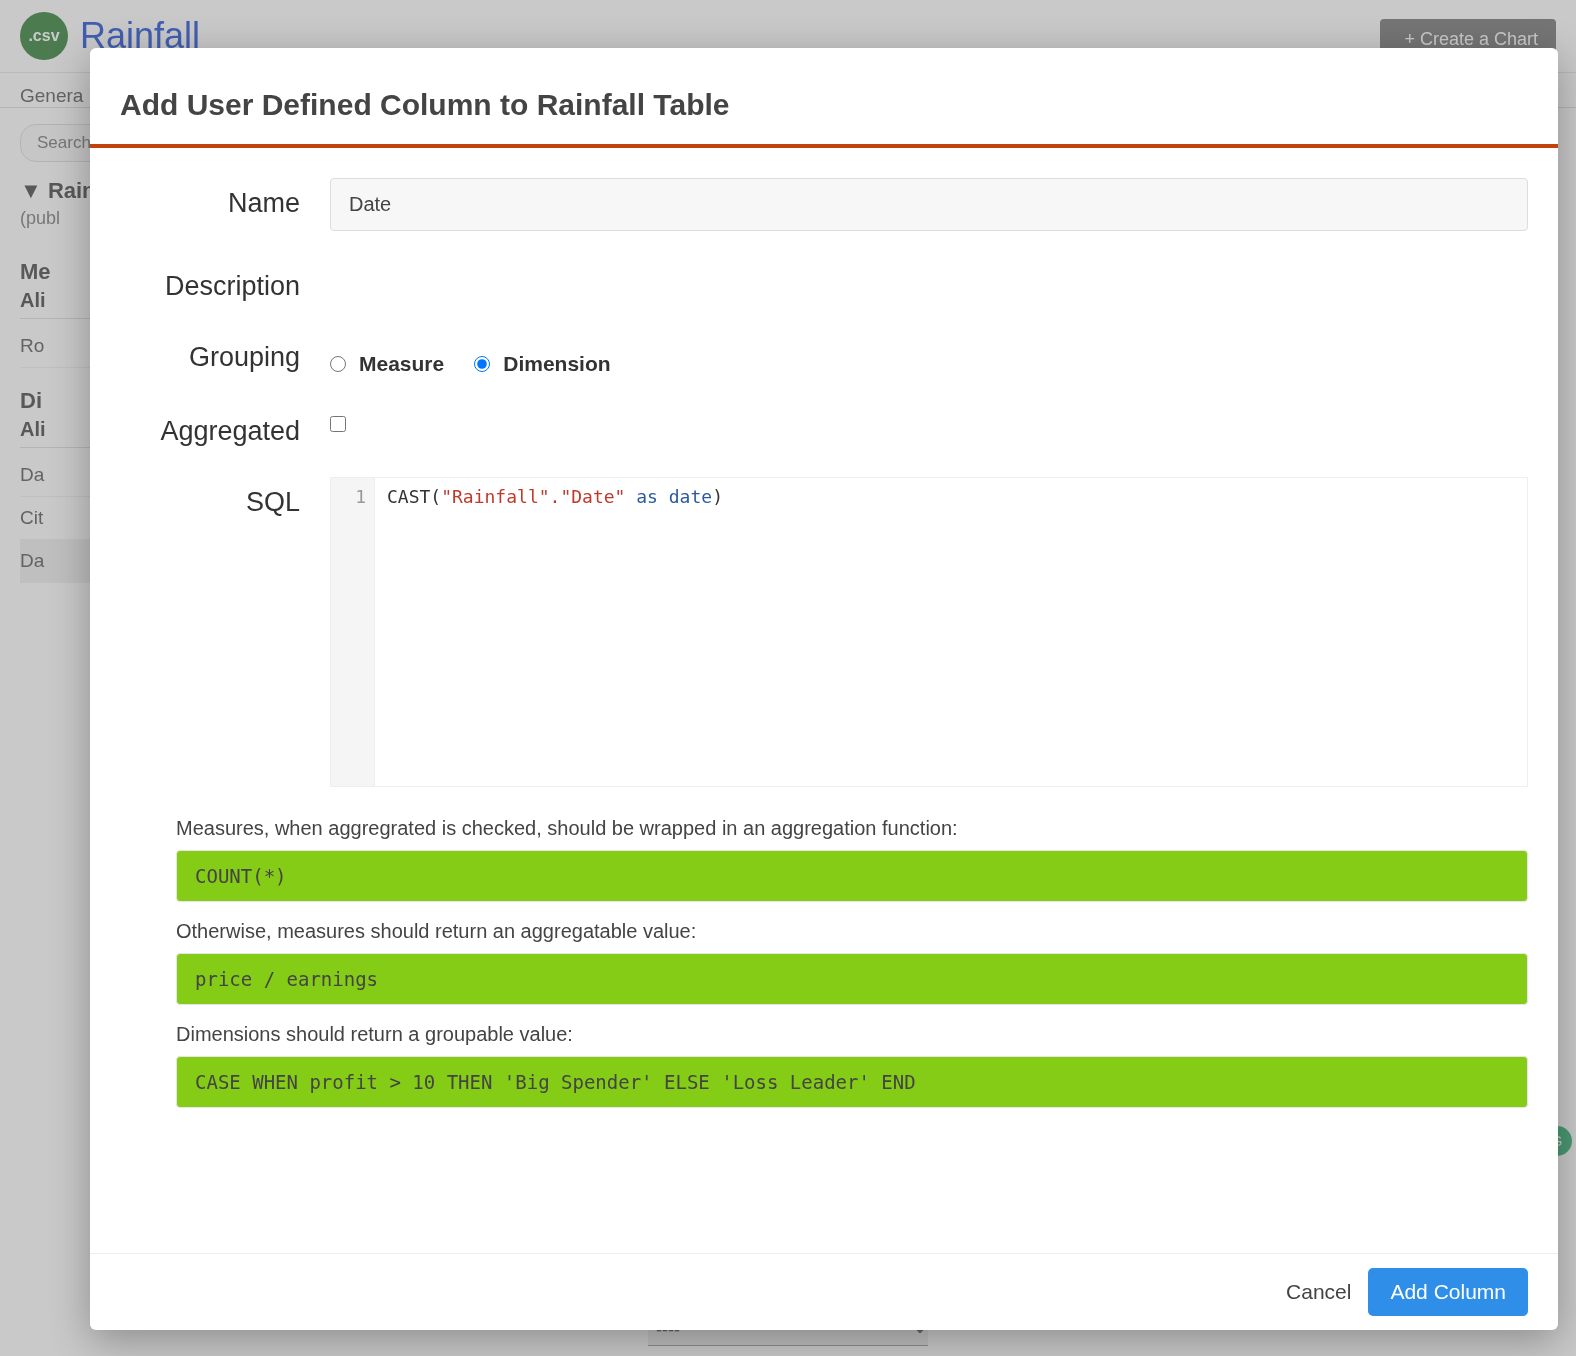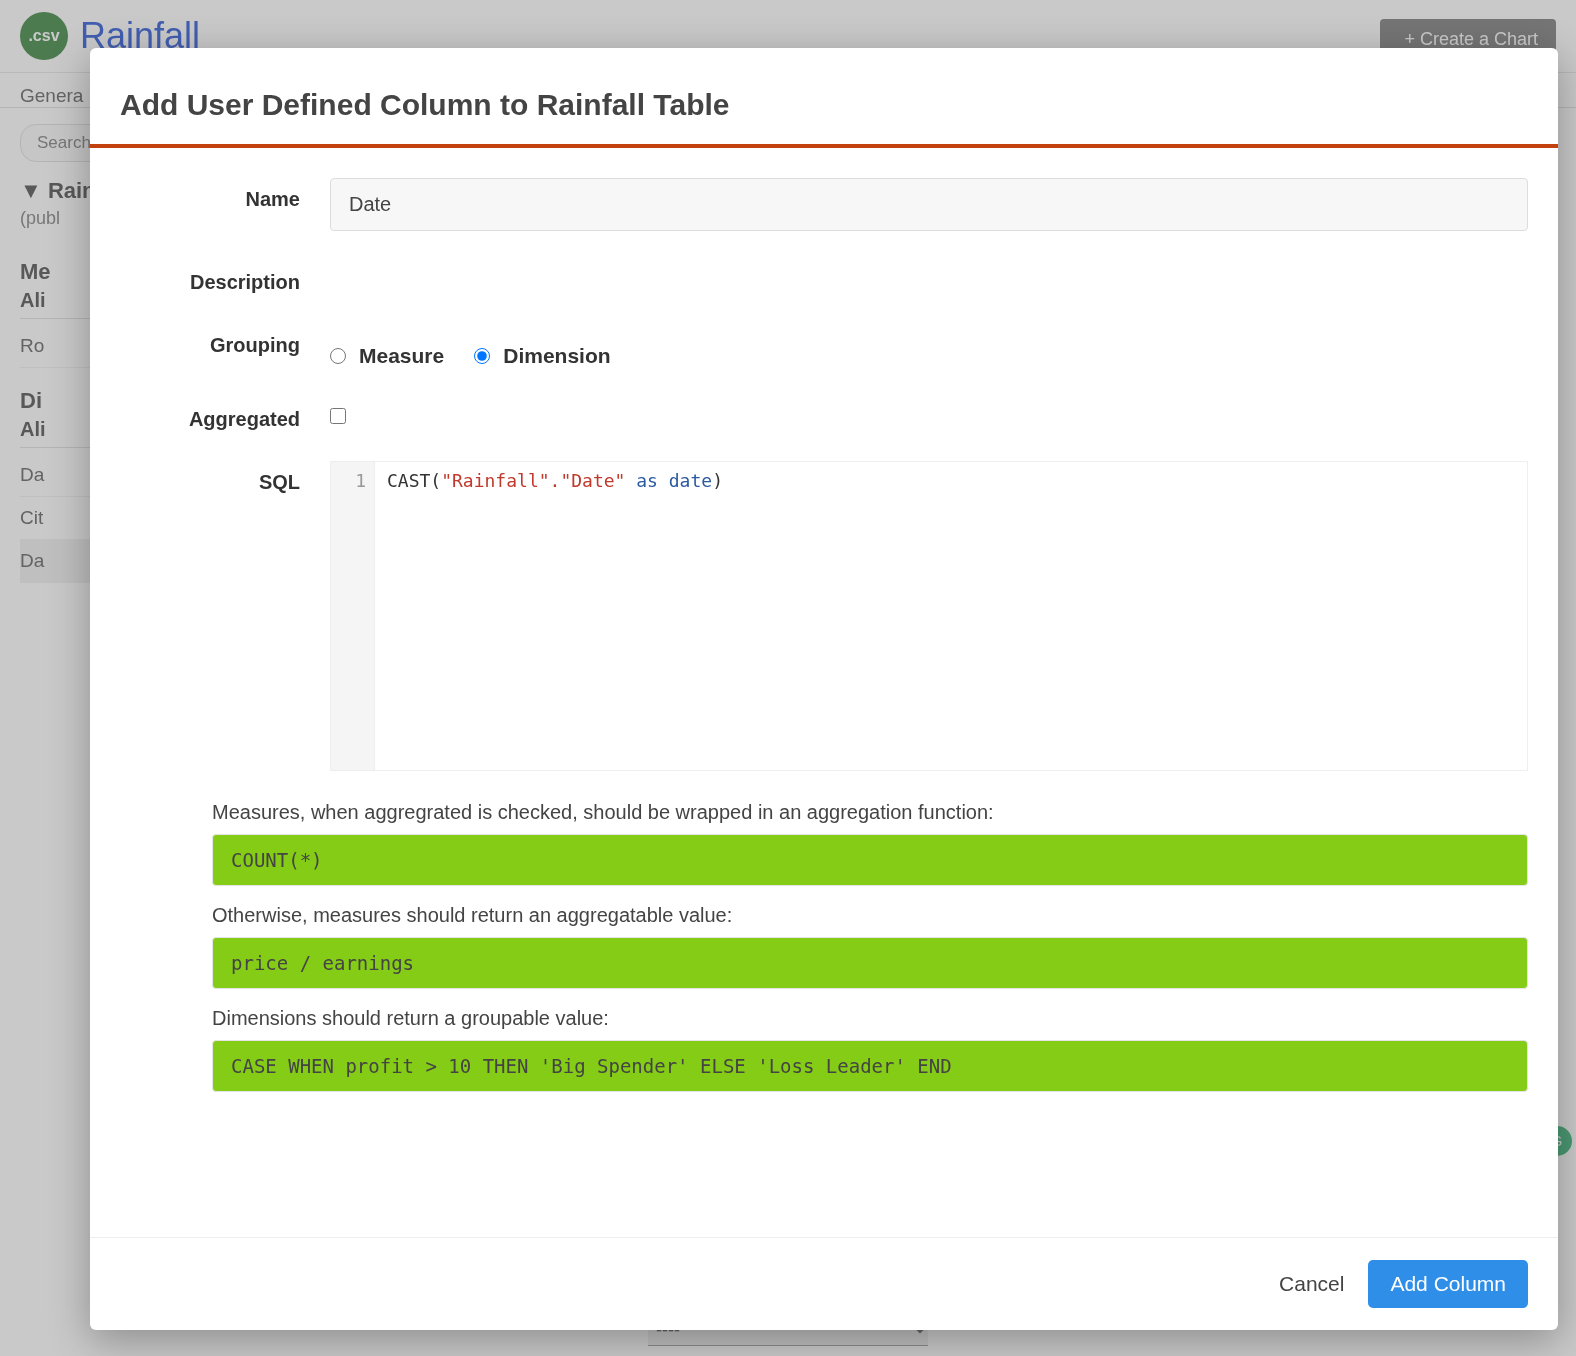--- a/index.html
+++ b/index.html
@@ -158,22 +158,22 @@
 }
 .form-row {
   display: flex;
   margin-bottom: 30px;
   align-items: flex-start;
 }
 .form-label {
   width: 210px;
   text-align: right;
   padding-right: 30px;
-  font-size: 20px;
-  font-weight: 700;
+  font-size: 27px;
+  font-weight: 400;
   color: #333;
   padding-top: 10px;
 }
 .form-field { flex: 1; }
 .text-input {
   width: 100%;
   border: 1px solid #ddd;
   background: #f7f7f7;
   border-radius: 4px;
   padding: 14px 18px;
@@ -209,38 +209,38 @@
 .code-area {
   flex: 1;
   padding: 8px 12px;
   white-space: pre;
 }
 .tok-fn { color: #333; }
 .tok-str { color: #c0392b; }
 .tok-kw { color: #2b5aa0; }
 .tok-type { color: #2b5aa0; }
 
-.help-section { margin-left: 92px; margin-top: 10px; }
+.help-section { margin-left: 56px; margin-top: 10px; }
 .help-text { font-size: 20px; color: #444; margin: 18px 0 10px 0; }
 .code-snippet {
   border: 1px solid #e5e5e5;
   background: #84cc16;
   border-radius: 4px;
   padding: 14px 18px;
   font-family: "Menlo", "Consolas", monospace;
   font-size: 19px;
   color: #444;
 }
 
 .modal-footer {
   border-top: 1px solid #eee;
-  padding: 22px 30px;
+  padding: 14px 30px;
   display: flex;
   justify-content: flex-end;
-  gap: 24px;
+  gap: 17px;
   align-items: center;
 }
 .btn-cancel {
   background: none;
   border: none;
   font-size: 21px;
   color: #444;
   cursor: pointer;
 }
 .btn-primary {

